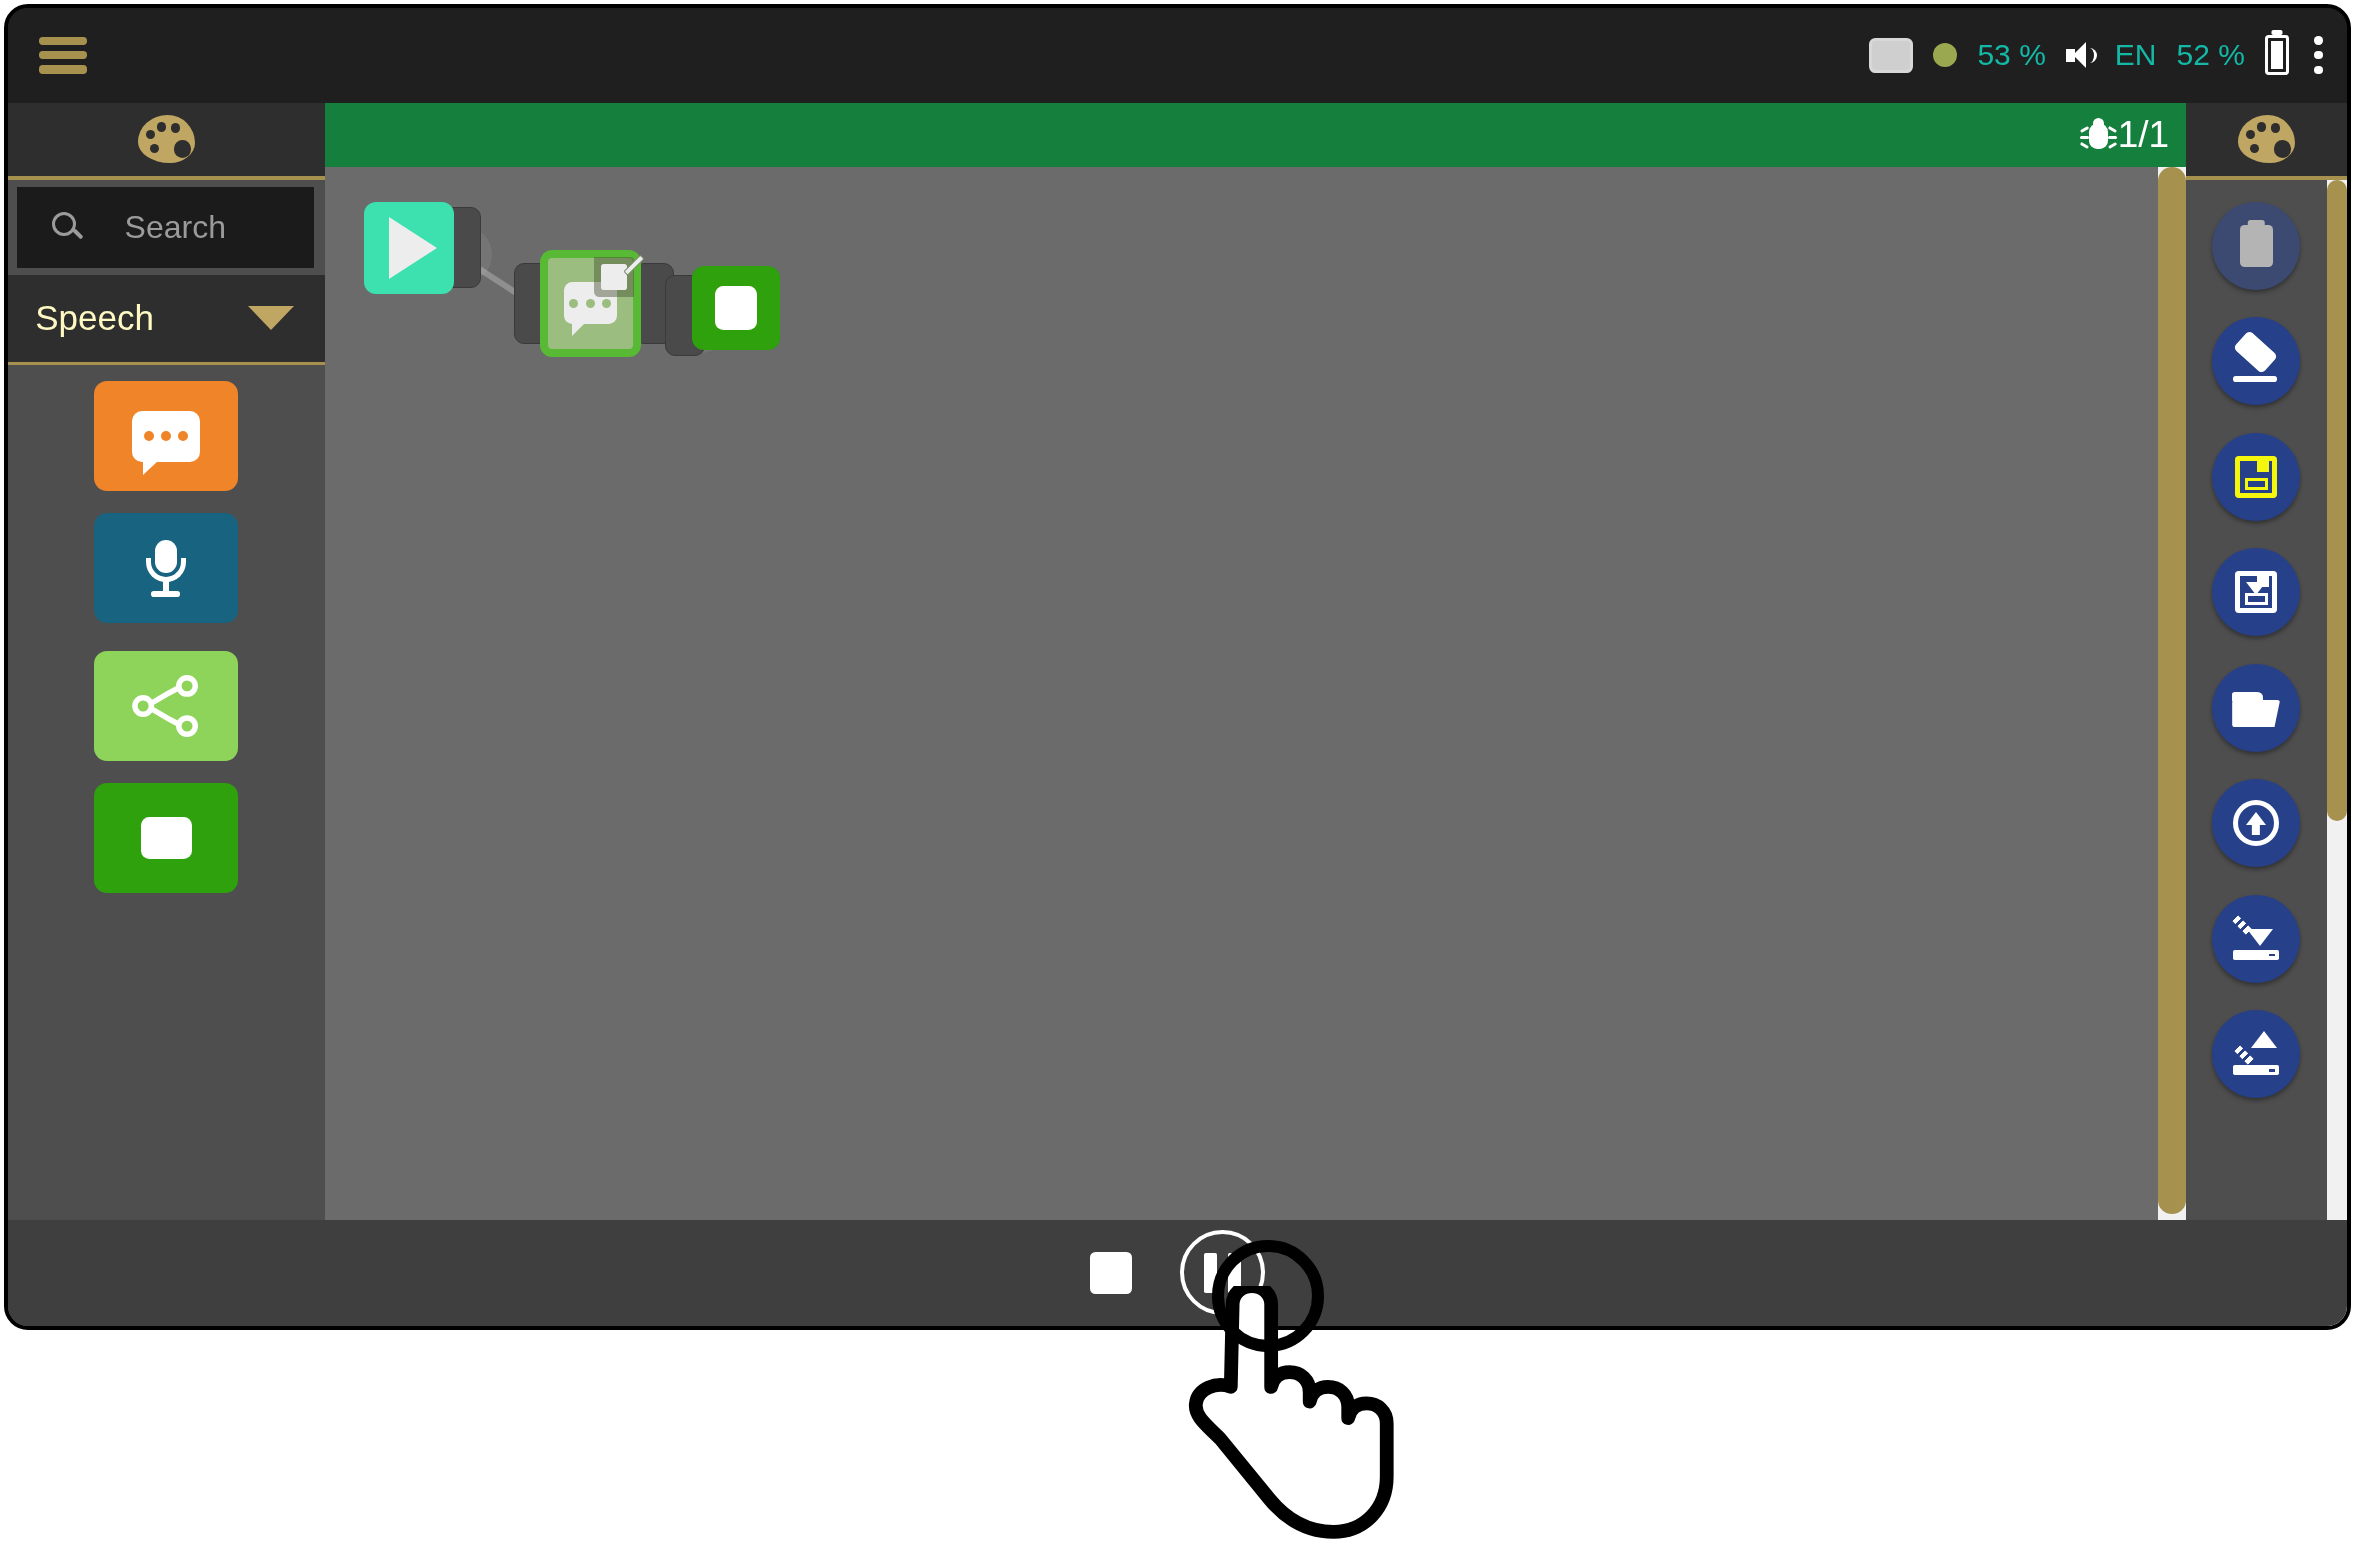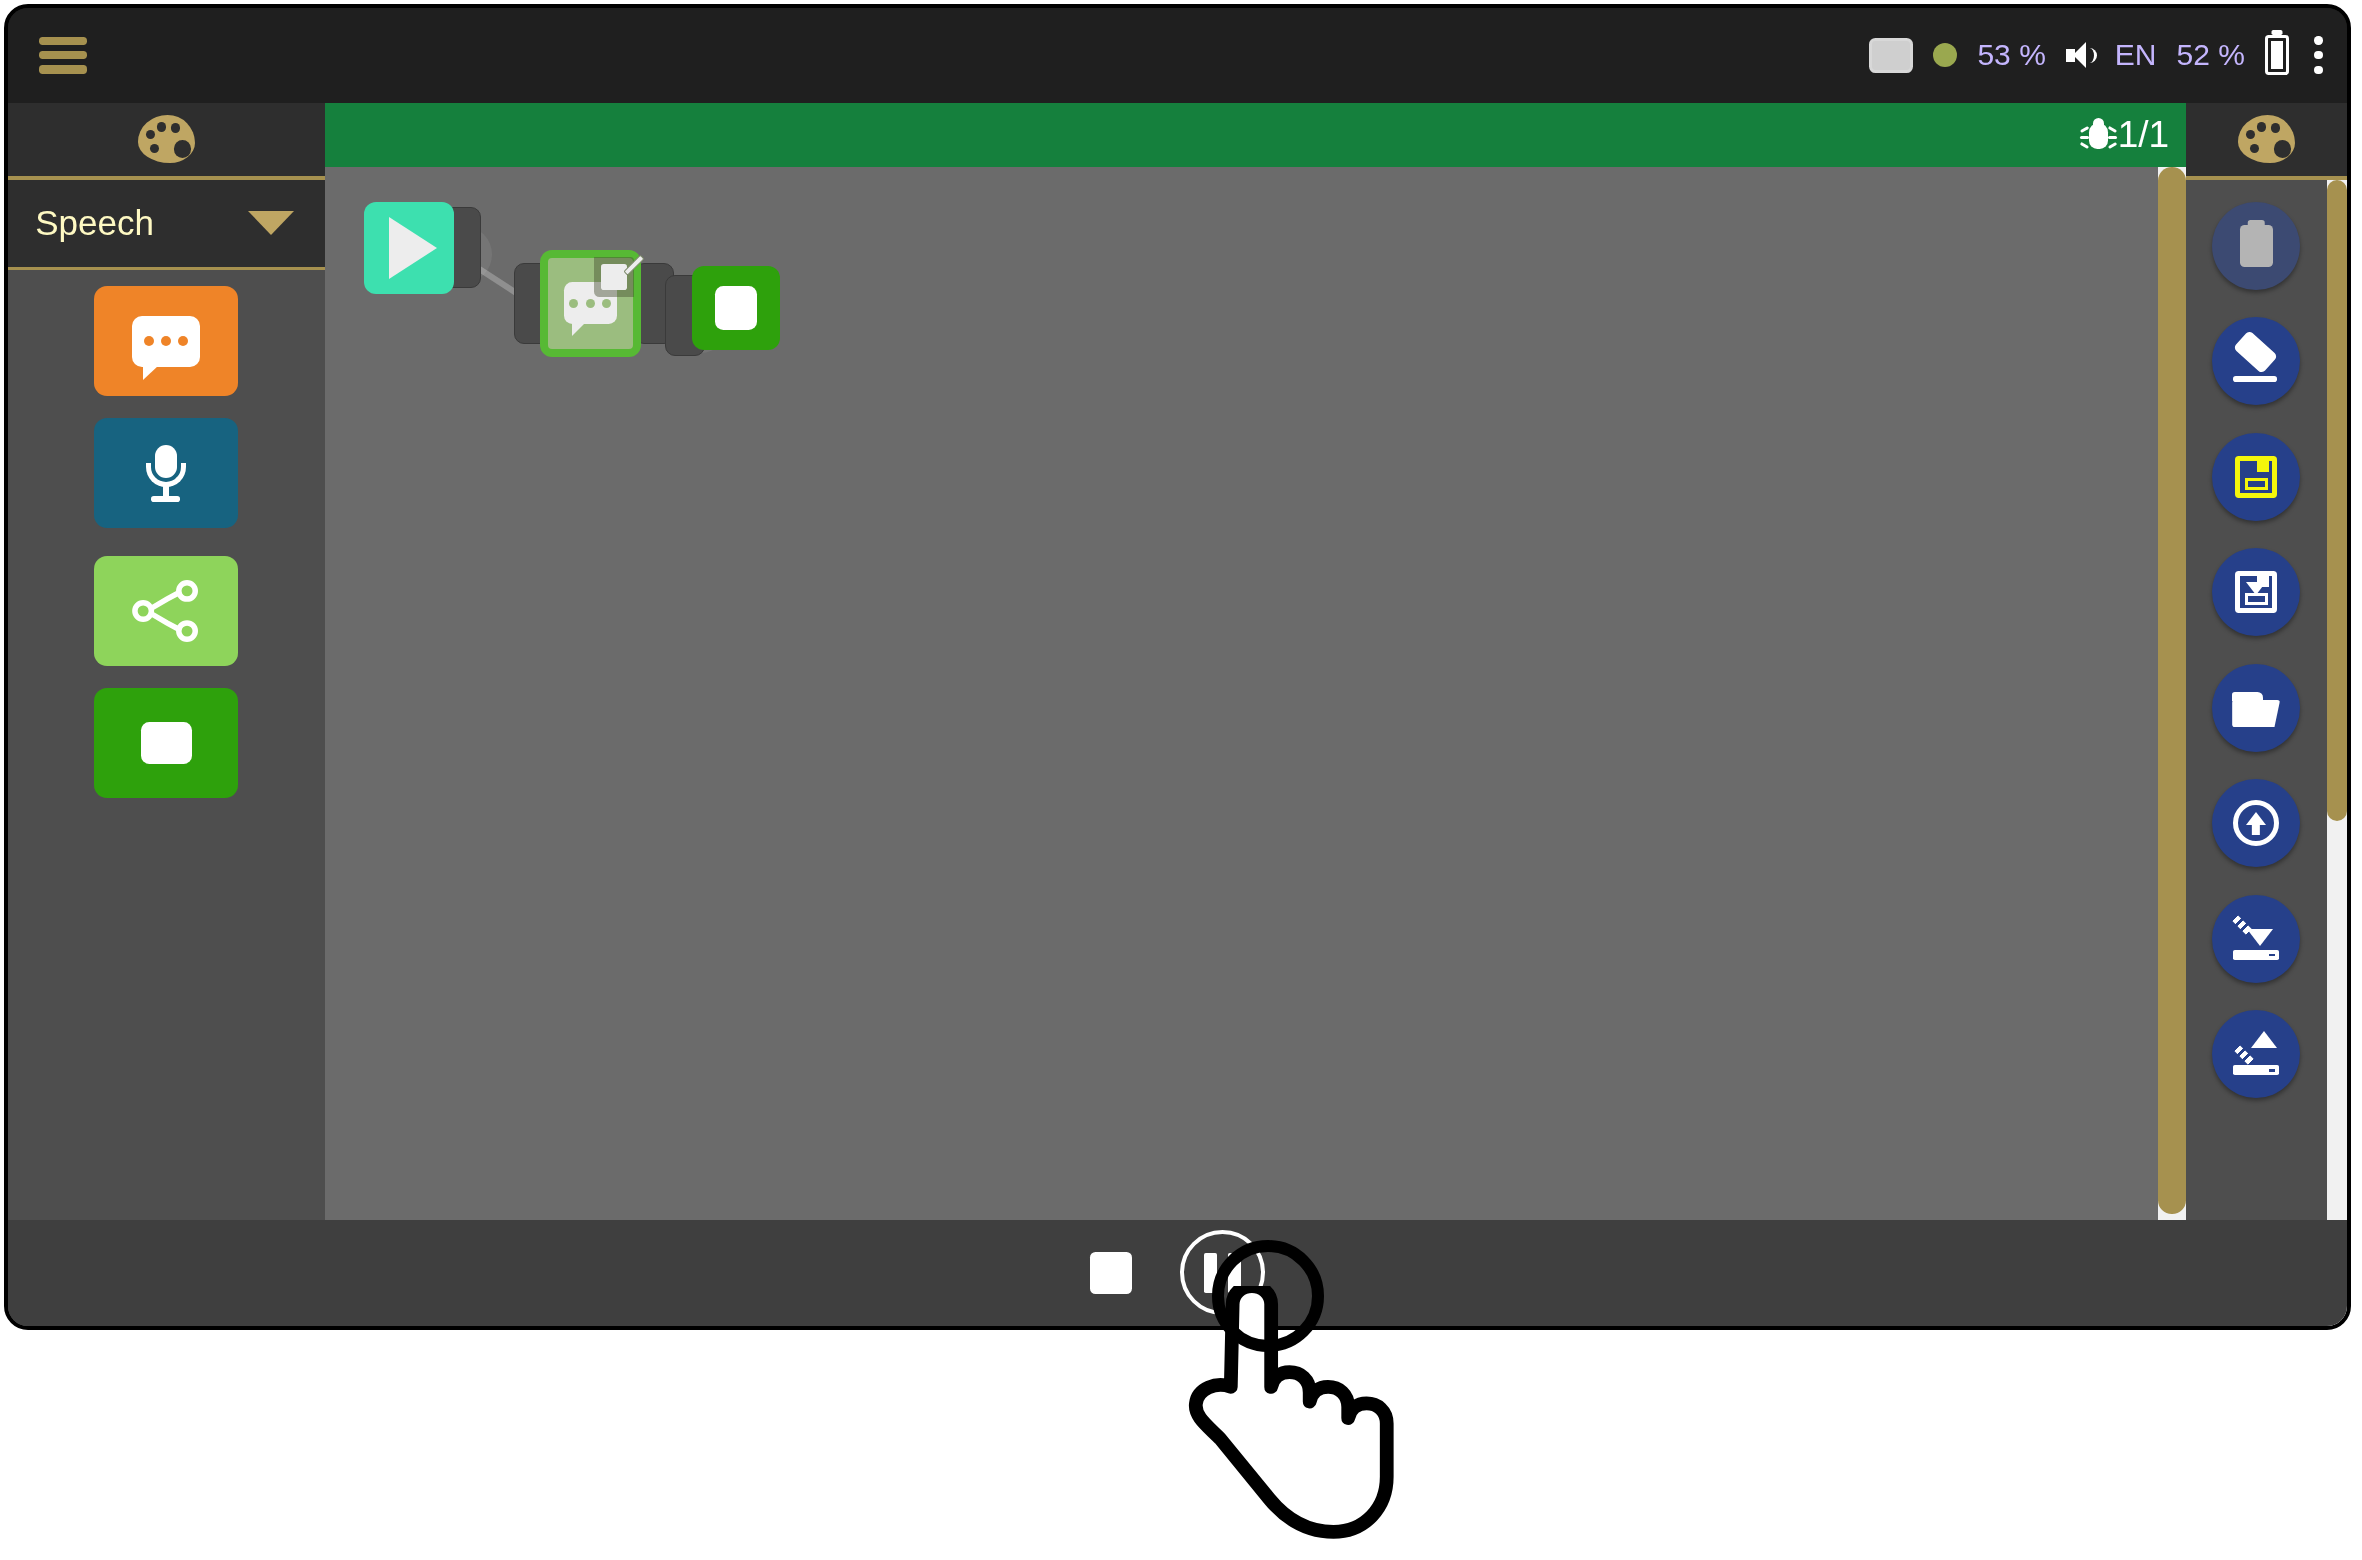--- a/index.html
+++ b/index.html
@@ -16,21 +16,21 @@
   
   #titlebar{position:absolute;left:0;top:0;width:100%;height:95px;
     background:#1f1f1f;display:flex;align-items:center;box-sizing:border-box;
     padding:0 24px 0 31px;}
   #hamburger{width:48px;height:37px;display:flex;flex-direction:column;
     justify-content:space-between;cursor:pointer;flex:0 0 auto;}
   #hamburger i{display:block;height:8.3px;border-radius:3.7px;background:#a6914f;}
   #app-title{color:#fff;font-size:39px;font-weight:400;margin-left:35px;
     letter-spacing:0.2px;white-space:nowrap;}
   #status-area{margin-left:auto;display:flex;align-items:center;gap:20px;}
-  .status-txt{color:#c4b5fd;font-size:30px;white-space:nowrap;}
+  .status-txt{color:#14b8a6;font-size:30px;white-space:nowrap;}
   .screen-ic{width:44px;height:35px;border:3.7px solid #d8d8d8;border-radius:6.4px;
     background:#cfcfcf;box-sizing:border-box;}
   .dot-ic{width:24px;height:24px;border-radius:50%;background:#9aa84f;}
   .spk-ic{position:relative;width:29px;height:29px;}
   .spk-ic .body{position:absolute;left:0;top:8.3px;width:9.2px;height:13px;background:#fff;}
   .spk-ic .cone{position:absolute;left:7.3px;top:1.8px;width:0;height:0;
     border-top:13px solid transparent;border-bottom:13px solid transparent;
     border-right:13.8px solid #fff;}
   .spk-ic .wv{position:absolute;right:-1.8px;top:7.3px;width:6.4px;height:14.7px;
     border-right:3.7px solid #fff;border-radius:0 9.2px 9.2px 0;}
@@ -281,20 +281,26 @@
         <div class="palette-ic">
           <span class="blob"></span>
           <span class="hole"></span>
           <span class="pd p1"></span>
           <span class="pd p2"></span>
           <span class="pd p3"></span>
           <span class="pd p4"></span>
         </div>
       </div>
 
+      <div id="search-wrap">
+        <div id="search-box">
+          <span class="mag"></span>
+          <span id="search-ph">Search</span>
+        </div>
+      </div>
 
       <div class="cat-head">
         <span class="cat-label">Speech</span>
         <span class="caret"></span>
       </div>
       <div class="blocks">
         <div class="blk blk-speech">
           <span class="bubble">
             <i></i>
             <i></i>

